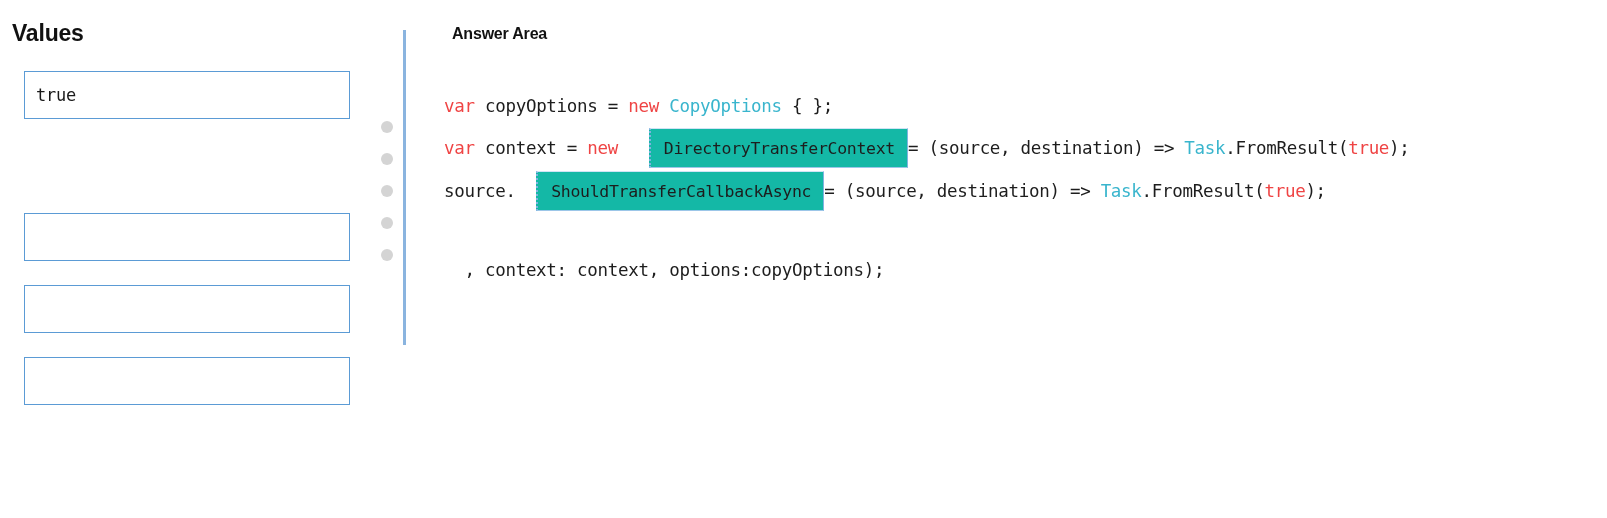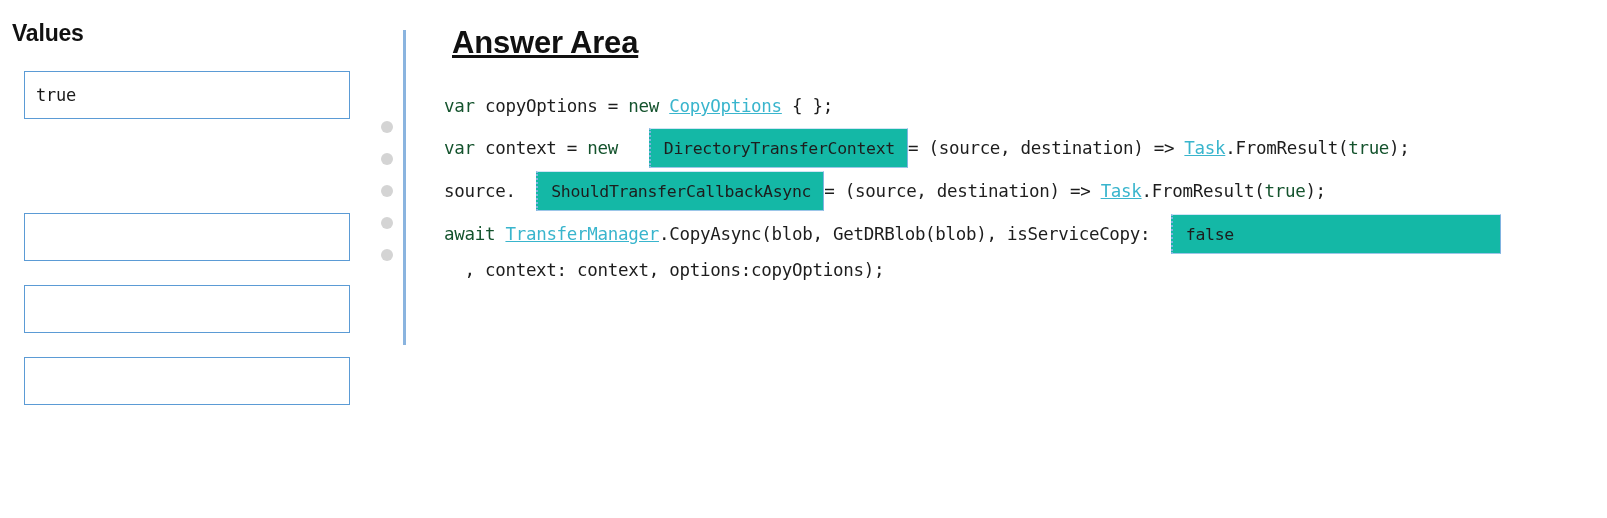--- a/index.html
+++ b/index.html
@@ -82,42 +82,41 @@
     top: 0;
     right: 0;
     height: 518px;
   }
   #answer-title {
     position: absolute;
     left: 32px;
     top: 25px;
     font-family: "Liberation Sans", "DejaVu Sans", sans-serif;
     font-weight: bold;
-    font-size: 31px;
+    font-size: 16px;
     color: #111111;
     letter-spacing: -0.2px;
-    text-decoration: underline;
   }
 
   .code-line {
     position: absolute;
     left: 24px;
     height: 32px;
     display: flex;
     align-items: center;
     white-space: pre;
     font-family: "DejaVu Sans Mono", "Liberation Mono", monospace;
     font-size: 17.5px;
     color: #1d1d1d;
     letter-spacing: -0.3px;
   }
 
   
-  .tok-kw      { color: #14532d; }   
-  .tok-type    { color: #39b5cd; text-decoration: underline; }   
+  .tok-kw      { color: #ef4444; }   
+  .tok-type    { color: #39b5cd; }   
   .tok-plain   { color: #1d1d1d; }
 
   
   .slot {
     display: inline-flex;
     align-items: center;
     box-sizing: border-box;
     height: 40px;
     background: #14b8a6;
     border-top: 1px solid #cfe4f5;
@@ -161,15 +160,14 @@
 </div>
 
 <div id="panel-divider"></div>
 
 <div id="answer-panel">
   <div id="answer-title">Answer Area</div>
 
   <div class="code-line" id="line-1" style="top:90px"><span class="tok-kw">var</span><span class="tok-plain"> copyOptions = </span><span class="tok-kw">new</span><span class="tok-plain"> </span><span class="tok-type">CopyOptions</span><span class="tok-plain"> { };</span></div>
   <div class="code-line" id="line-2" style="top:132px"><span class="tok-kw">var</span><span class="tok-plain"> context = </span><span class="tok-kw">new</span><span class="tok-plain">   </span><span class="slot">DirectoryTransferContext</span><span class="tok-plain">= (source, destination) =&gt; </span><span class="tok-type">Task</span><span class="tok-plain">.FromResult(</span><span class="tok-kw">true</span><span class="tok-plain">);</span></div>
   <div class="code-line" id="line-3" style="top:175px"><span class="tok-plain">source.  </span><span class="slot">ShouldTransferCallbackAsync</span><span class="tok-plain">= (source, destination) =&gt; </span><span class="tok-type">Task</span><span class="tok-plain">.FromResult(</span><span class="tok-kw">true</span><span class="tok-plain">);</span></div>
-  <div class="code-line" id="line-4" style="top:218px"><span class="tok-kw">await</span><span class="tok-plain"> </span><span class="tok-type">TransferManager</span><span class="tok-plain">.CopyAsync(blob, GetDRBlob(blob), isServiceCopy:  </span><span class="slot slot-wide" style="width: 330px;">false</span></div>
   <div class="code-line" id="line-5" style="top:254px"><span class="tok-plain">  , context: context, options:copyOptions);</span></div>
 </div>
 
 </body></html>

